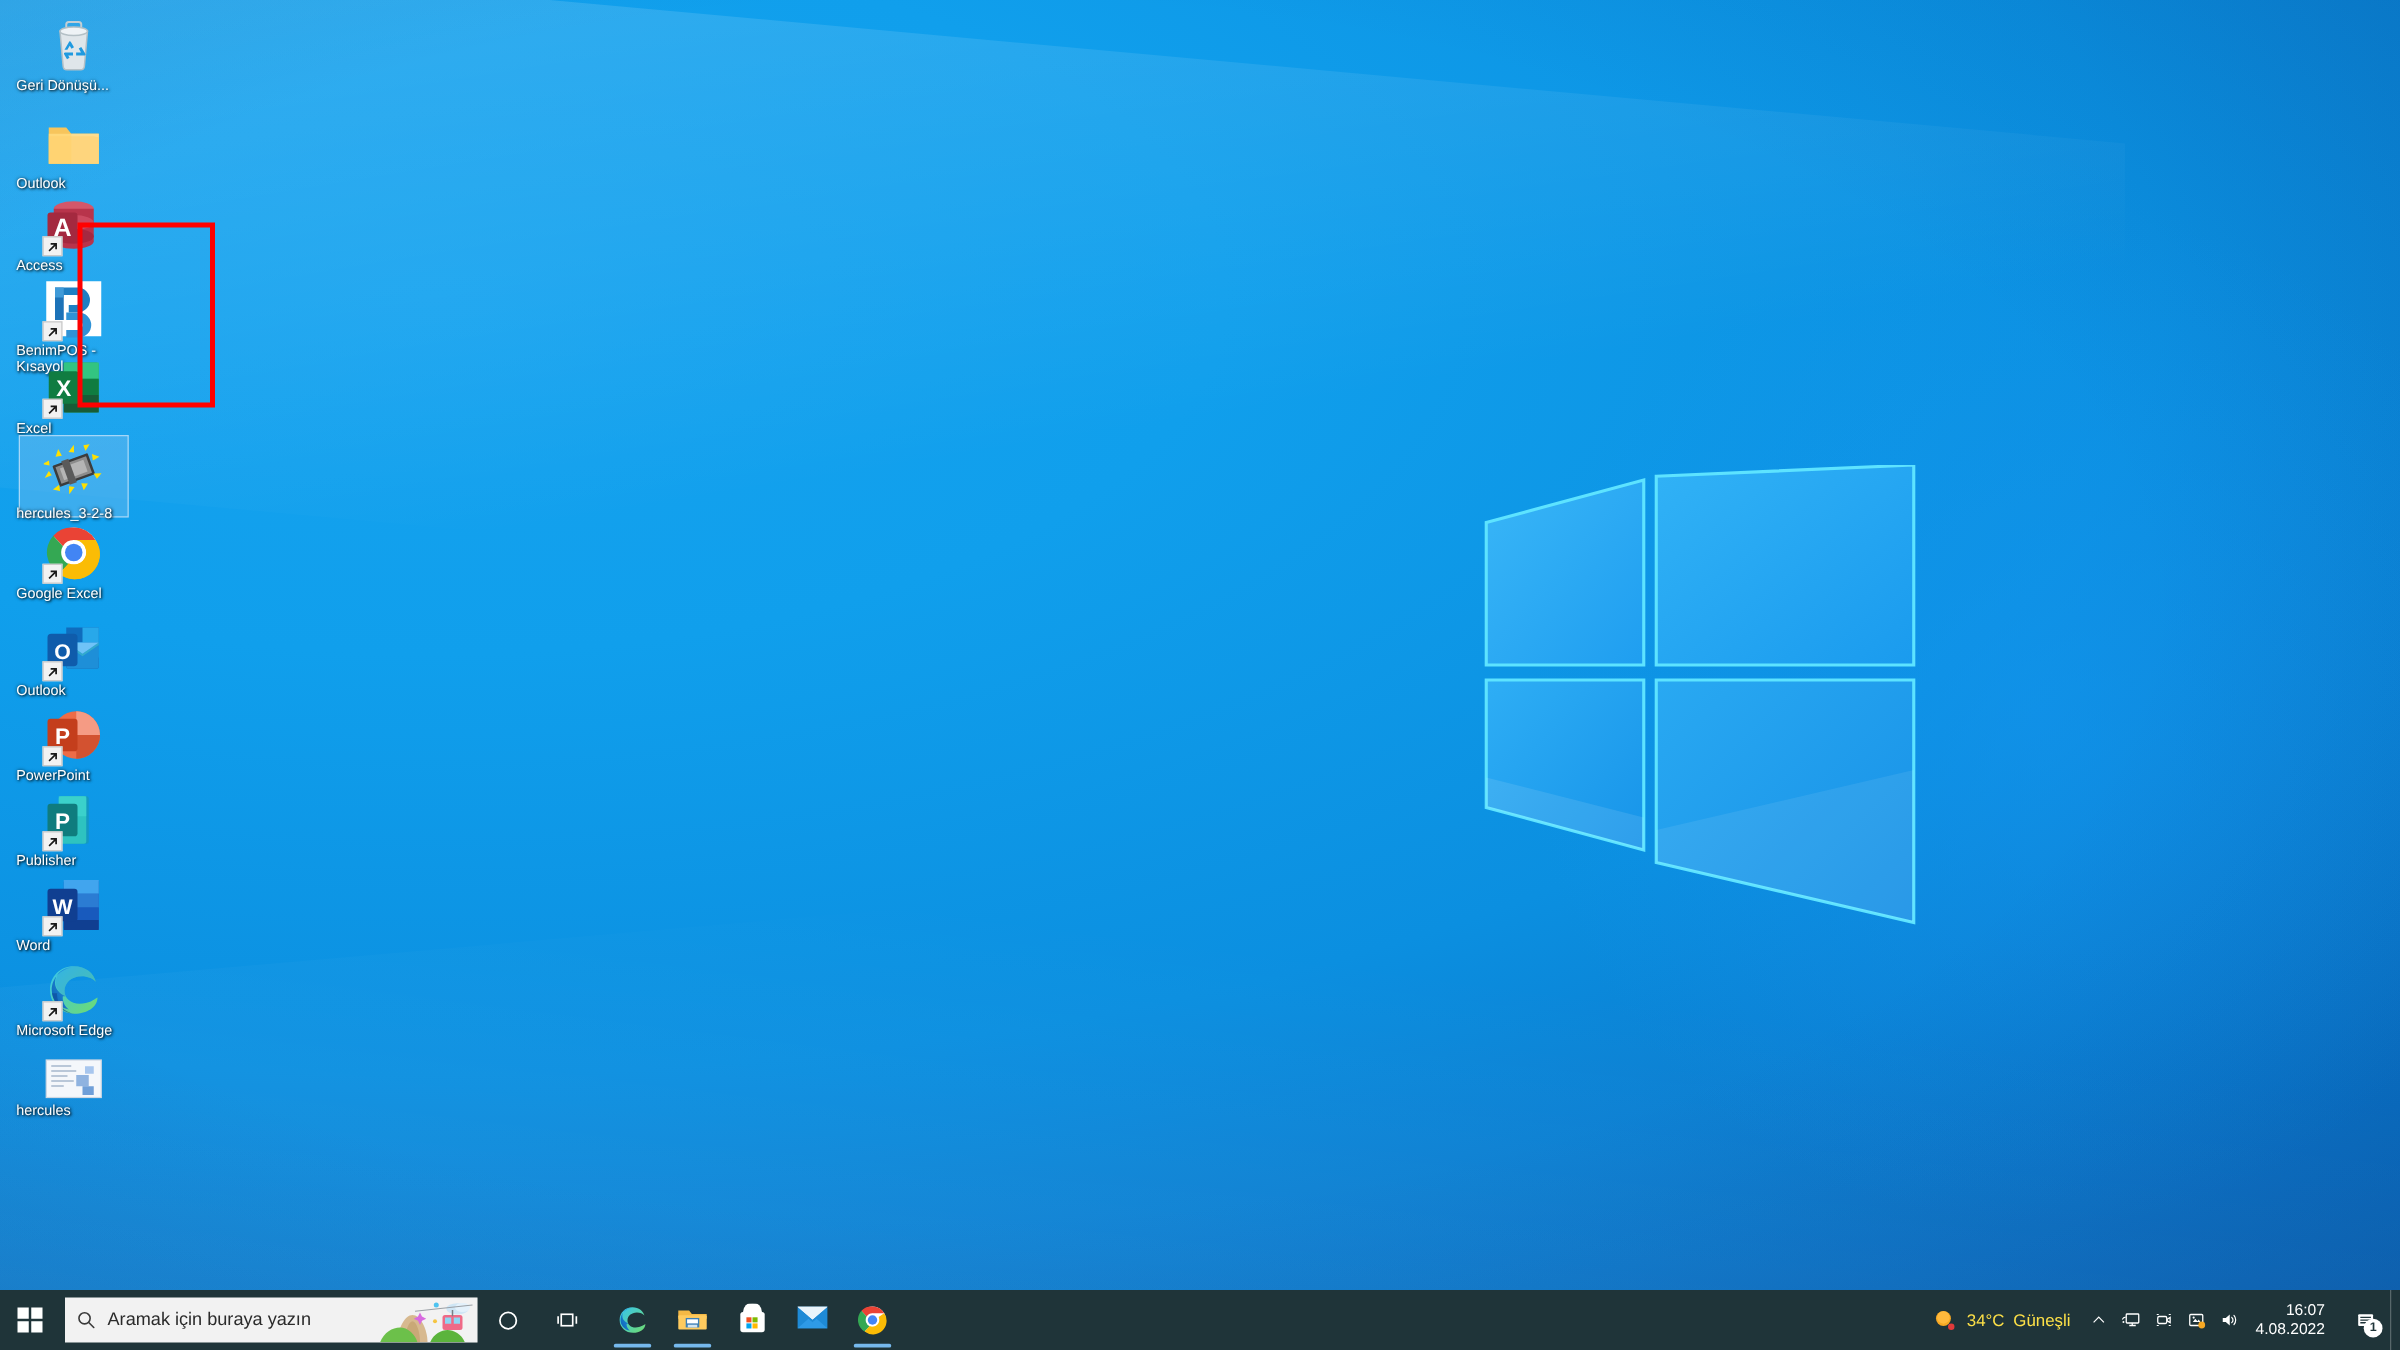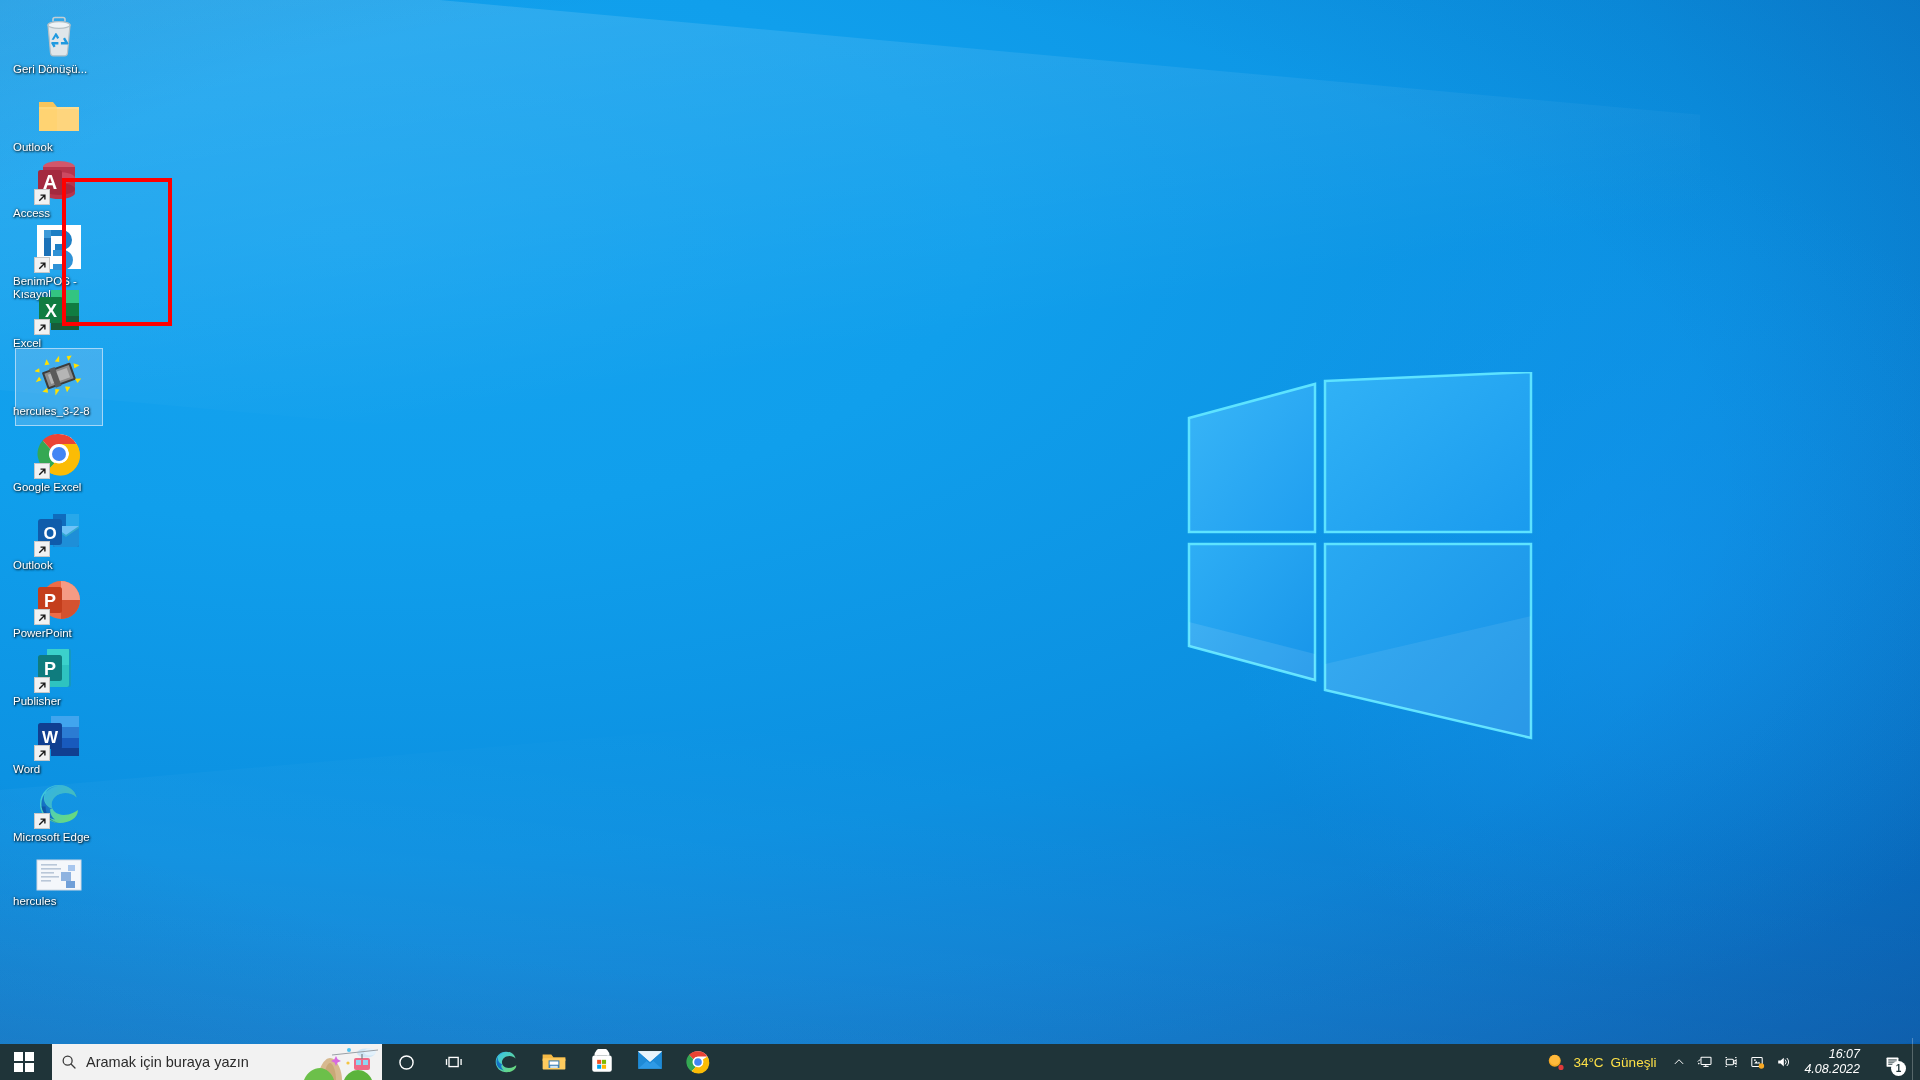--- a/index.html
+++ b/index.html
@@ -123,21 +123,21 @@
     border: 4px solid #ff0000;
     pointer-events: none;
     z-index: 5;
   }
 
   
   #taskbar {
     position: absolute;
     left: 0; bottom: 0;
     width: 1920px;
-    height: 36px;
+    height: 48px;
     background: #1f3439;
     display: flex;
     align-items: center;
     color: #ffffff;
     z-index: 20;
   }
   #start-button {
     width: 48px; height: 48px;
     display: flex; align-items: center; justify-content: center;
     flex: 0 0 48px;
@@ -217,21 +217,20 @@
     display: flex; align-items: center; justify-content: center;
     position: relative;
   }
   #clock {
     height: 48px;
     display: flex; flex-direction: column;
     align-items: flex-end; justify-content: center;
     padding: 0 12px 0 8px;
     line-height: 15px;
     text-align: right;
-    font-style: italic;
   }
   #clock span { font-size: 12.5px; color: #ffffff; white-space: nowrap; }
   #action-center {
     width: 40px; height: 48px;
     display: flex; align-items: center; justify-content: center;
     position: relative;
   }
   #notif-badge {
     position: absolute;
     right: 6px; bottom: 10px;
@@ -376,21 +375,21 @@
         </svg>
         <span class="shortcut-arrow">
           <svg viewBox="0 0 12 12">
               <path d="M3 9L8.2 3.8M8.6 3.4H4.6M8.6 3.4v4" stroke="#1a1a1a" stroke-width="1.5" fill="none" stroke-linecap="square"></path>
             </svg>
         </span>
       </div>
       <div class="label">Excel</div>
     </div>
 
-    <div class="desk-icon selected" style="height:76px">
+    <div class="desk-icon selected" style="height:64px">
       <div class="sel-box"></div>
       <div class="glyph">
         <svg viewBox="0 0 48 48" width="48" height="48">
           <g transform="rotate(-20 24 22)">
             <rect x="9" y="13" width="30" height="18" rx="1" fill="#3c3c3c"></rect>
             <rect x="11" y="15" width="26" height="14" fill="#8c8c8c"></rect>
             <rect x="14" y="17" width="20" height="10" fill="#b5b5b5"></rect>
             <rect x="17" y="12" width="6" height="20" fill="#5a5a5a"></rect>
             <g fill="#ffe000">
               <polygon points="7,12 2,9 8,8"></polygon>

